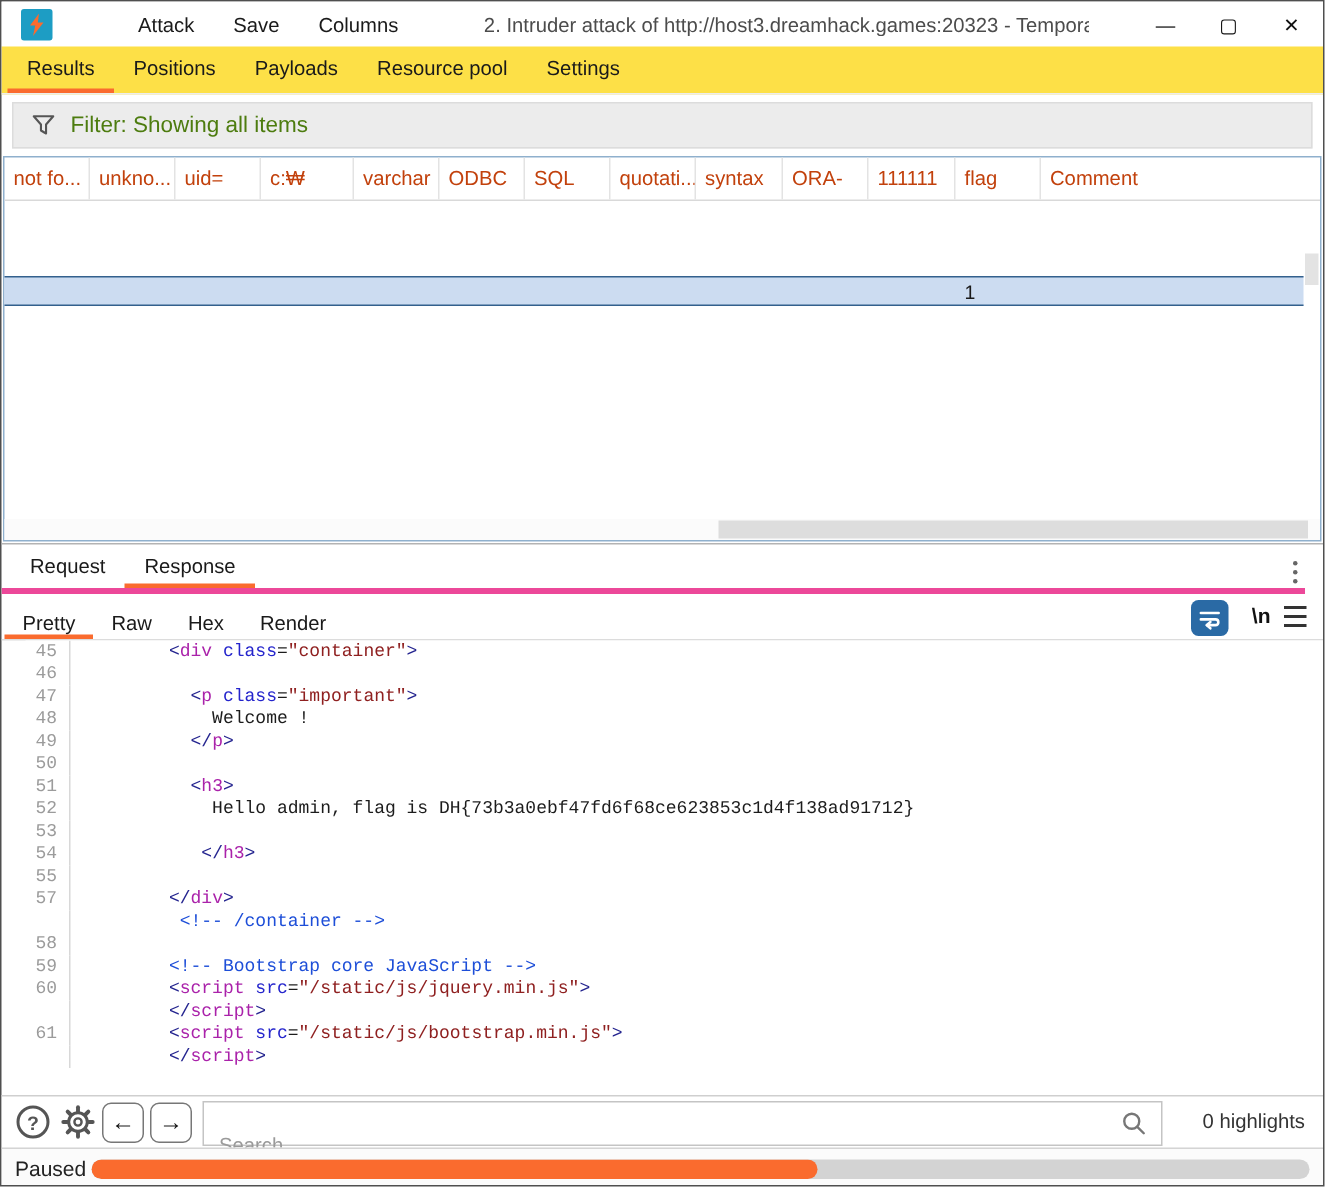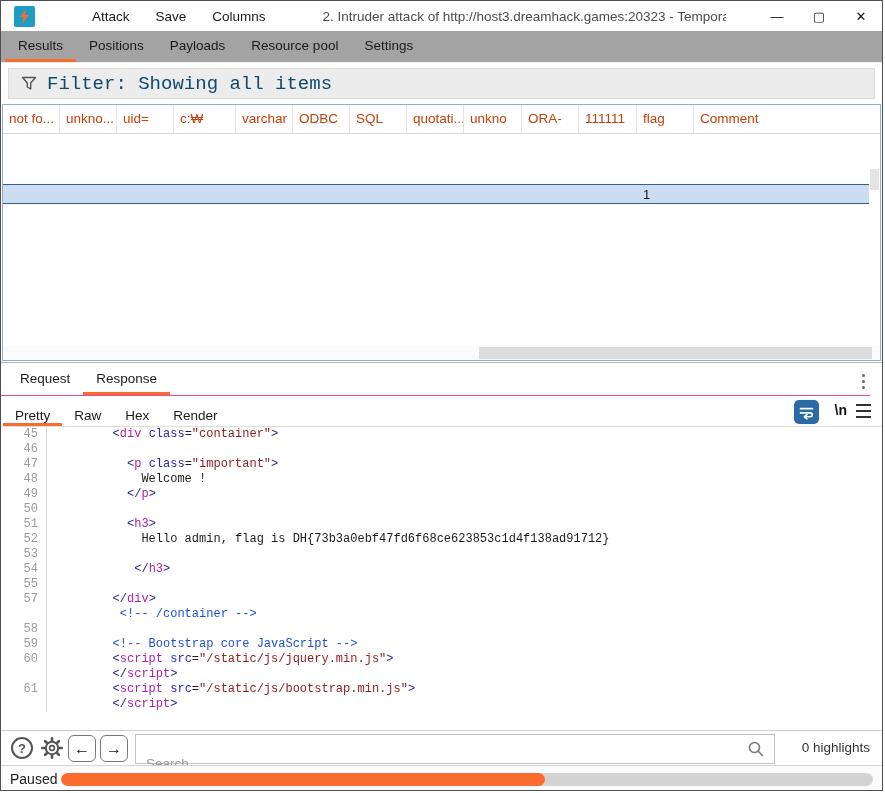--- a/index.html
+++ b/index.html
@@ -9,45 +9,45 @@
   
   .titlebar { position:absolute; top:0; left:0; right:0; height:30px; display:flex; align-items:center; background:#fff;gap:30px; }
   .app-icon { width:21px; height:21px; margin-left:13px; background:#1d9dc4; border-radius:2px; display:flex; align-items:center; justify-content:center; }
   .menubar { display:flex; margin-left:14px; }
   .menu-item { font-size:13.5px; color:#1a1a1a; padding:0 13px; cursor:default; }
   .win-title { font-size:13.5px; color:#4c4c4c; margin-left:14px; white-space:nowrap; overflow:hidden; flex:1; }
   .win-controls { display:flex; height:100%; }
   .win-btn { width:42px; height:100%; display:flex; align-items:center; justify-content:center; font-size:13px; color:#111; }
 
   
-  .tabs-row { position:absolute; top:30px; left:0; right:0; height:32px; display:flex; align-items:stretch; border-bottom:1px solid #ededed; background:#a3a3a3; padding-left:4px; }
+  .tabs-row { position:absolute; top:30px; left:0; right:0; height:32px; display:flex; align-items:stretch; border-bottom:1px solid #ededed; background:#fde047; padding-left:4px; }
   .tab { font-size:13.5px; color:#1a1a1a; display:flex; align-items:center; padding:0 13px; border-bottom:3px solid transparent; }
   .tab.active { border-bottom-color:#fa6b2e; }
 
   
   .filter-bar { position:absolute; top:67px; left:7px; right:7px; height:31px; background:#ececec; border:1px solid #dcdcdc; display:flex; align-items:center; }
-  .filter-label { font-size:19px; color:#0c4a6e; margin-left:10px;font-family:Liberation Mono, monospace; }
+  .filter-label { font-size:15px; color:#4d7c0f; margin-left:10px; }
   .funnel { margin-left:12px; display:flex; }
 
   
   .table-pane { position:absolute; top:103px; left:1px; right:1px; height:257px; border:1px solid #8fb0cd; background:#fff; }
   .thead { position:absolute; top:0; left:0; right:0; height:29px; border-bottom:1px solid #d9d9d9; display:flex; }
   .th { font-size:13.5px; color:#c2410c; padding:6px 0 0 6px; border-right:1px solid #e3e3e3; white-space:nowrap; overflow:hidden; }
   .th:last-child { border-right:none; flex:1; }
   .sel-row { position:absolute; top:79px; left:0; right:11px; height:20px; background:#ccdcf1; border-top:1px solid #33608d; border-bottom:1px solid #33608d; }
   .sel-cell { position:absolute; left:640px; top:2px; font-size:13px; color:#1a1a1a; }
   .vscroll-thumb { position:absolute; right:1px; top:64px; width:9px; height:21px; background:#e3e3e3; }
   .hscroll { position:absolute; left:0; right:0; bottom:0; height:14px; background:#fbfbfb; }
   .hscroll-thumb { position:absolute; left:476px; top:1px; width:393px; height:12px; background:#dddddd; }
 
   
   .splitter { position:absolute; top:361px; left:0; right:0; height:2px; border-top:1px solid #b3b3b3; }
 
   
-  .msg-tabs { position:absolute; top:364px; left:0; right:12px; height:31px; display:flex; align-items:stretch; border-bottom:1px solid #ec4899; padding-left:6px;text-align:center; }
+  .msg-tabs { position:absolute; top:364px; left:0; right:12px; height:31px; display:flex; align-items:stretch; border-bottom:4px solid #ec4899; padding-left:6px;text-align:center; }
   .kebab { position:absolute; right:14px; top:6px; display:flex; flex-direction:column; gap:3px; padding:3px; }
   .kebab i { width:3px; height:3px; border-radius:50%; background:#666; }
   .view-tabs { position:absolute; top:396px; left:0; right:0; height:30px; display:flex; align-items:flex-end; border-bottom:1px solid #dcdcdc; padding-left:2px; }
   .wrap-btn { position:absolute; right:63px; top:3px; width:25px; height:24px; background:#2a6aa5; border-radius:5px; display:flex; align-items:center; justify-content:center; }
   .nl-btn { position:absolute; right:35px; top:5px; font-size:14px; font-weight:700; color:#111; }
   .burger-btn { position:absolute; right:8px; top:4px; display:flex; flex-direction:column; gap:4px; padding:3px; }
   .burger-btn i { width:15px; height:2px; background:#333; }
 
   
   .code { position:absolute; top:426px; left:0; right:0; height:302px; background:#fff; overflow:hidden; font-family:"Liberation Mono", monospace; font-size:12px; line-height:15px;margin-left:16px; }
@@ -118,21 +118,21 @@
   <div class="table-pane">
     <div class="thead" id="table-header">
         <div class="th" style="width: 57px;">not fo...</div>
         <div class="th" style="width: 57px;">unkno...</div>
         <div class="th" style="width: 57px;">uid=</div>
         <div class="th" style="width: 62px;">c:₩</div>
         <div class="th" style="width: 57px;">varchar</div>
         <div class="th" style="width: 57px;">ODBC</div>
         <div class="th" style="width: 57px;">SQL</div>
         <div class="th" style="width: 57px;">quotati...</div>
-        <div class="th" style="width: 58px;">unkno</div>
+        <div class="th" style="width: 58px;">syntax</div>
         <div class="th" style="width: 57px;">ORA-</div>
         <div class="th" style="width: 58px;">111111</div>
         <div class="th" style="width: 57px;">flag</div>
         <div class="th">Comment</div>
       </div>
     <div class="sel-row">
       <span class="sel-cell">1</span>
     </div>
     <div class="vscroll-thumb"></div>
     <div class="hscroll">

